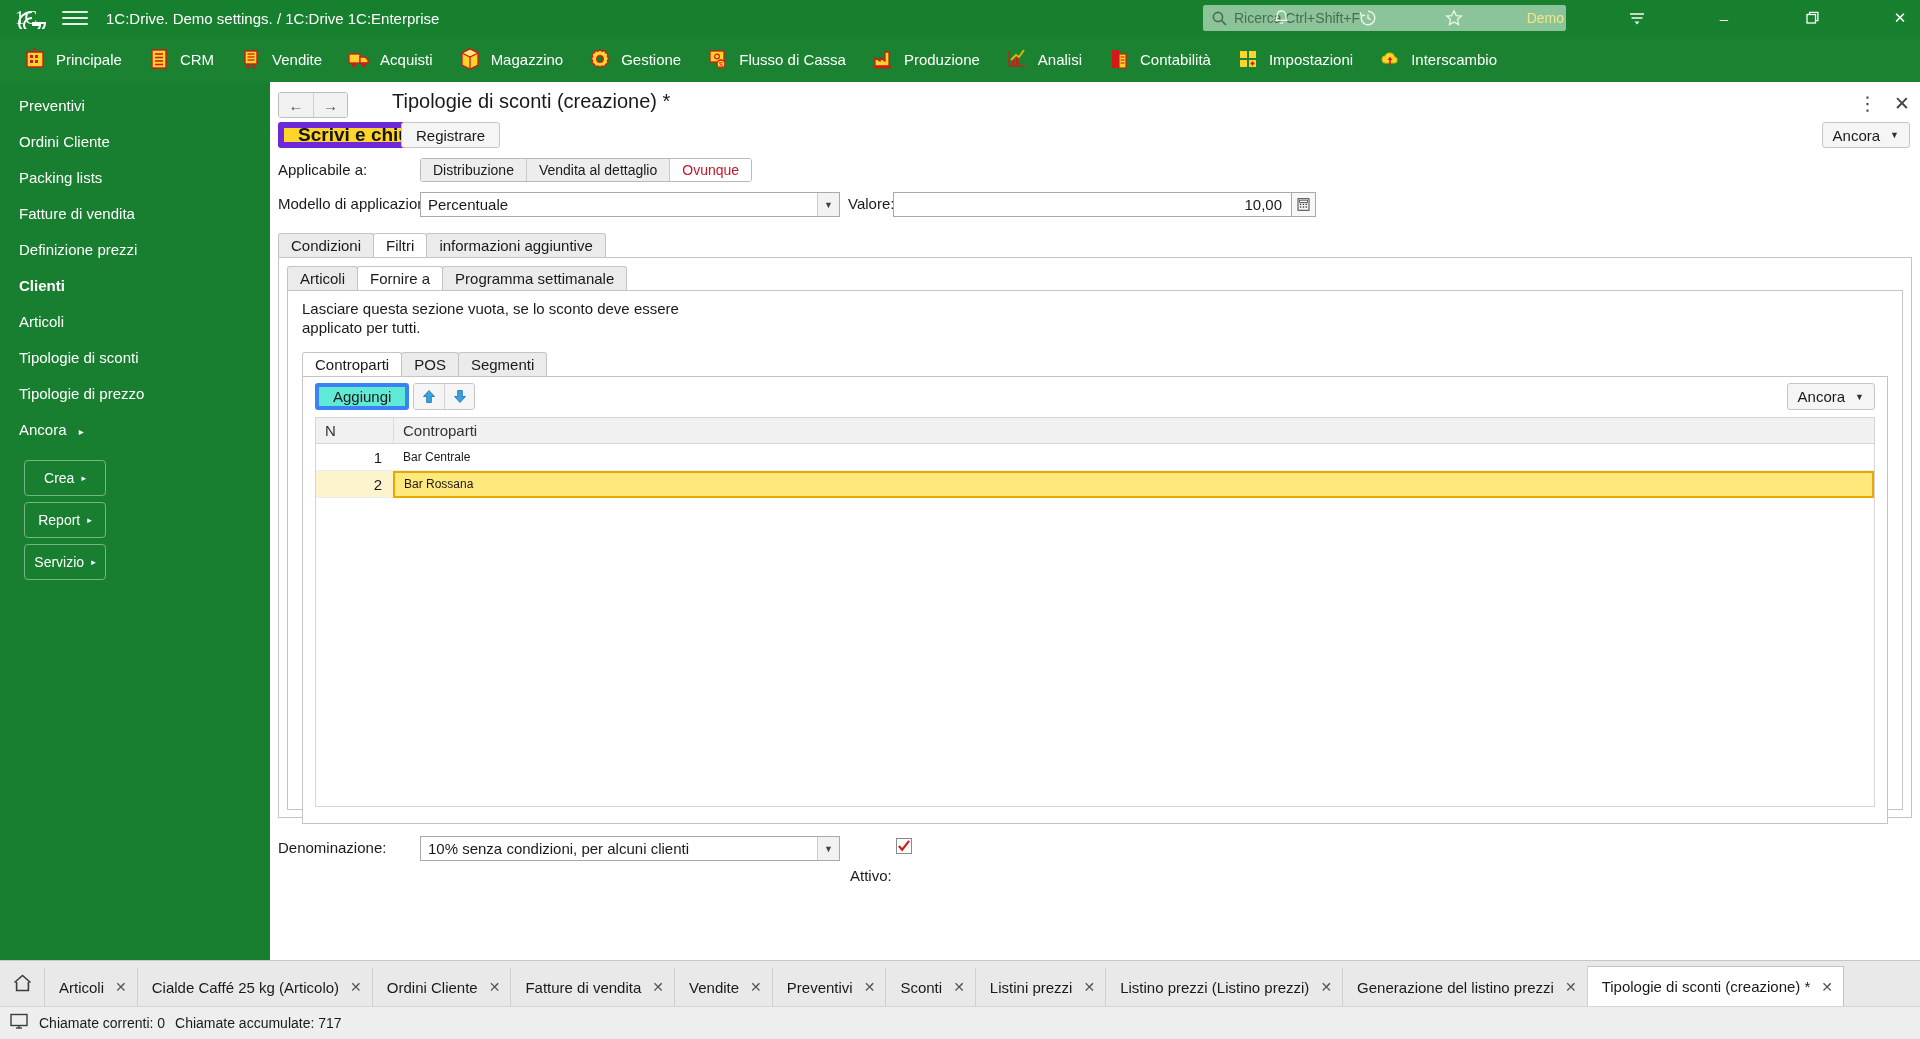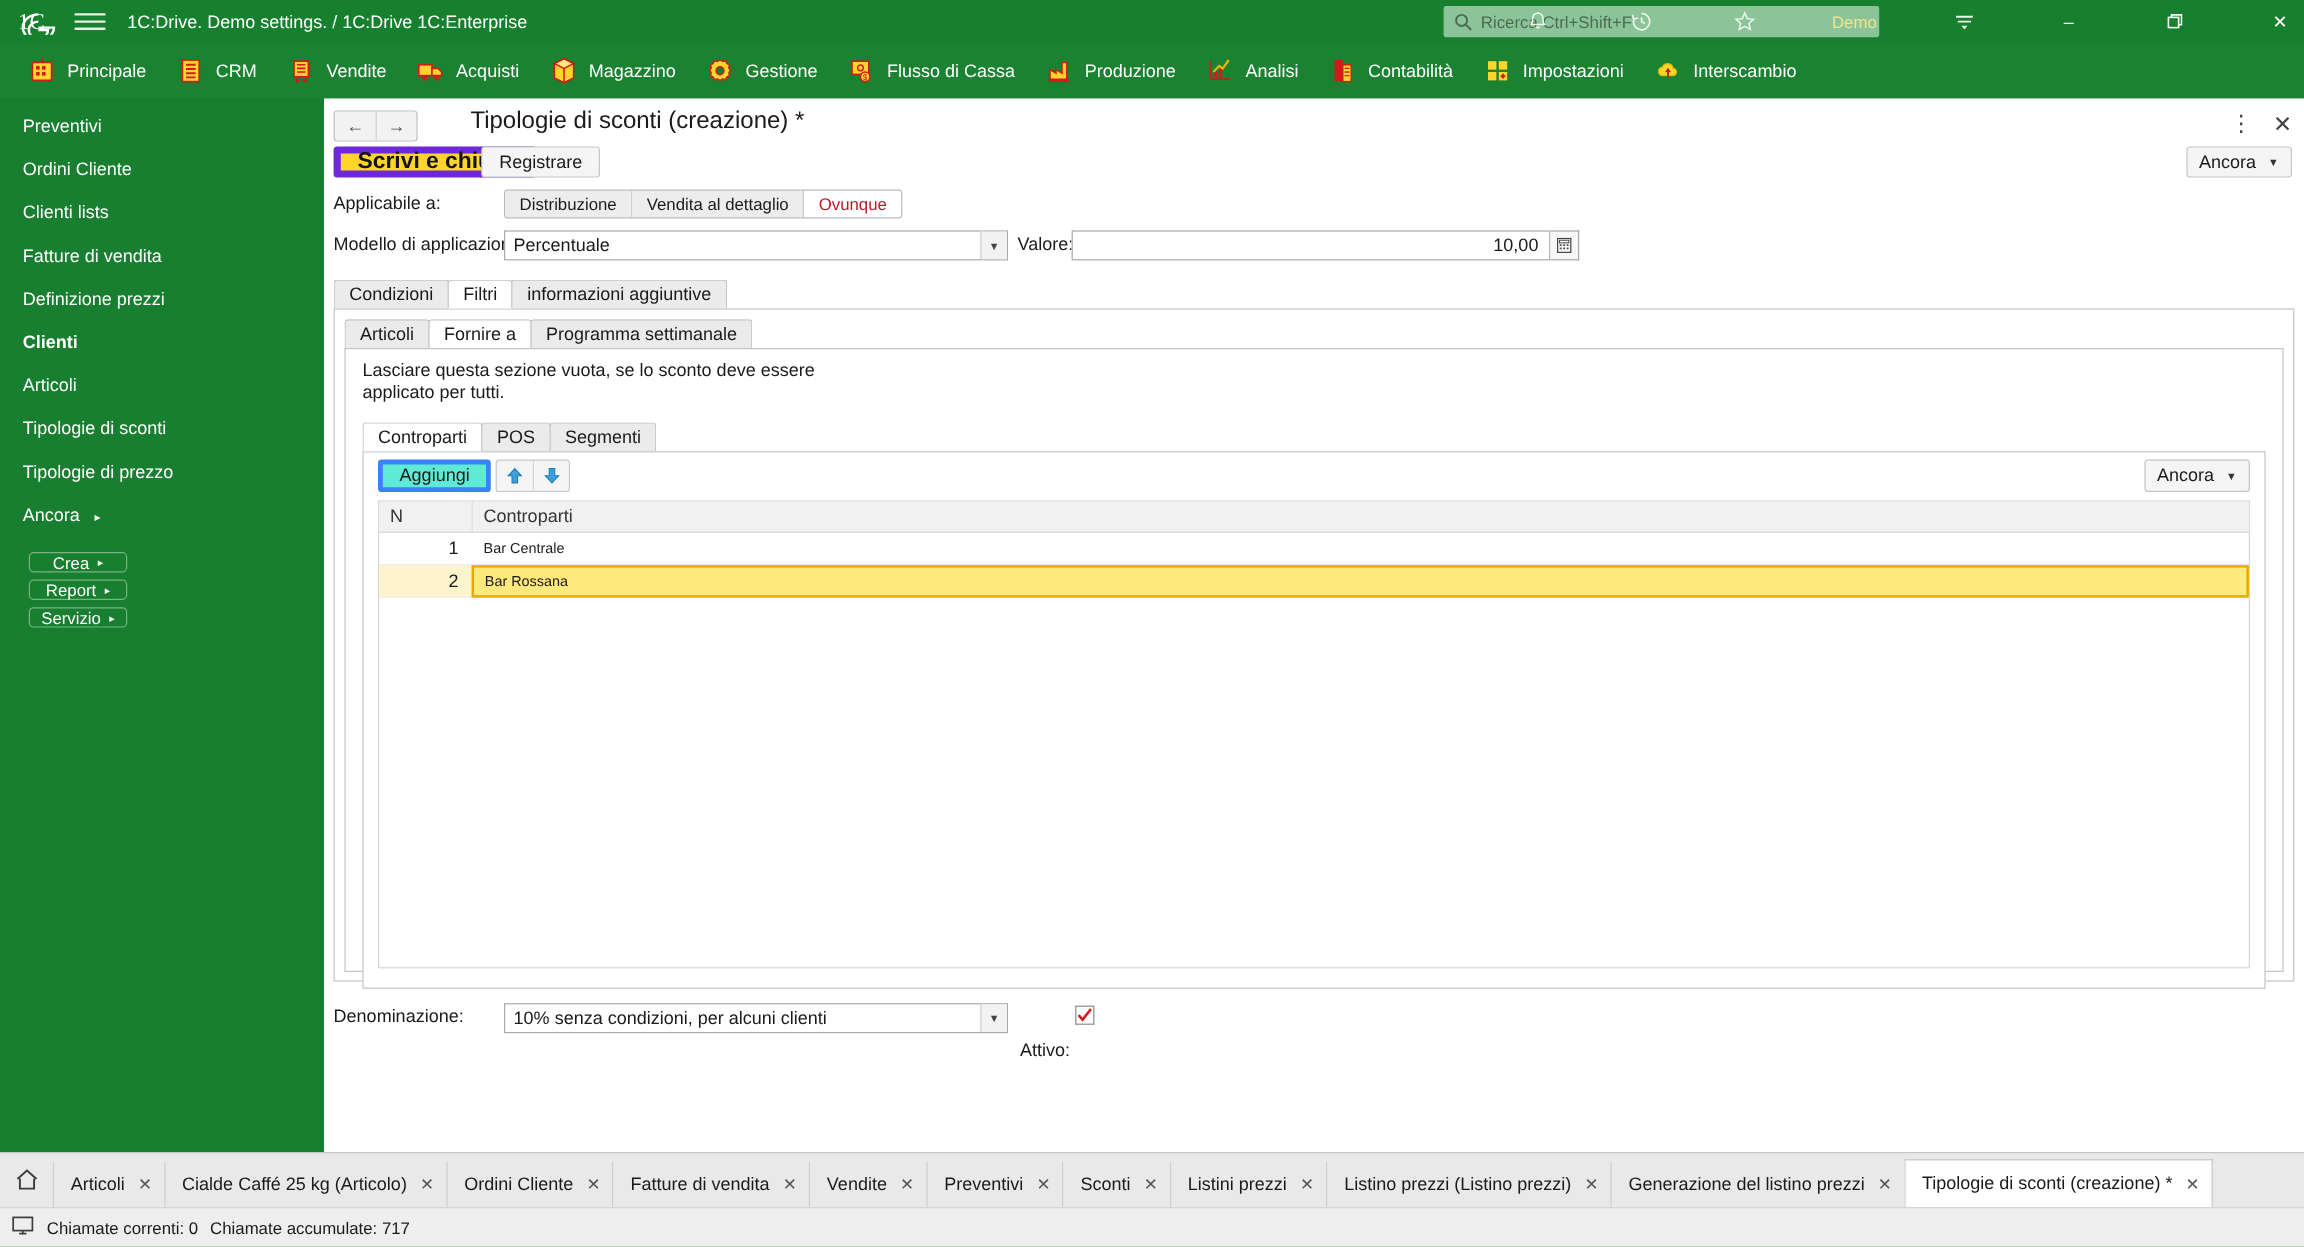--- a/index.html
+++ b/index.html
@@ -44,21 +44,21 @@
   .nav-item .nlabel { color:#ffffff; font-size:15px; }
 
   
   .sidebar {
     position:absolute; top:82px; left:0; width:270px; height:878px;
     background:#197f30; padding-top:6px;
   }
   .side-item { height:36px; line-height:36px; padding-left:19px; color:#ffffff; font-size:15px; cursor:pointer; white-space:nowrap; }
   .side-item.bold { font-weight:bold; }
   .side-btn {
-    margin:6px 0 0 24px; width:82px; height:17px;
+    margin:6px 0 0 24px; width:82px; height:36px;
     border:1px solid #7ab383; border-radius:4px; color:#ffffff; font-size:14px;
     display:flex; align-items:center; justify-content:center; cursor:pointer; background:transparent;
   }
   .side-btn .arr { margin-left:7px; font-size:9px; }
   .side-arrow { margin-left:8px; font-size:10px; }
 
   
   .main {
     position:absolute; top:82px; left:270px; width:1650px; height:878px;
     background:#ffffff;
@@ -397,21 +397,21 @@
           <polygon points="13,10.5 15.4,14 10.6,14" fill="#d11a1a"></polygon>
         </svg>
       </span>
       <span class="nlabel">Interscambio</span>
     </div>
   </div>
 
   <div class="sidebar">
     <div class="side-item">Preventivi</div>
     <div class="side-item">Ordini Cliente</div>
-    <div class="side-item">Clienti lists</div>
+    <div class="side-item">Packing lists</div>
     <div class="side-item">Fatture di vendita</div>
     <div class="side-item">Definizione prezzi</div>
     <div class="side-item bold">Clienti</div>
     <div class="side-item">Articoli</div>
     <div class="side-item">Tipologie di sconti</div>
     <div class="side-item">Tipologie di prezzo</div>
     <div class="side-item">
       <span>Ancora</span>
       <span class="side-arrow">▸</span>
     </div>

